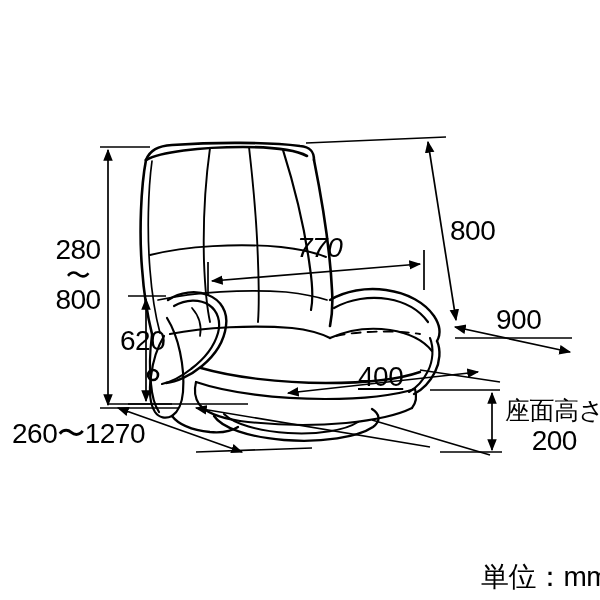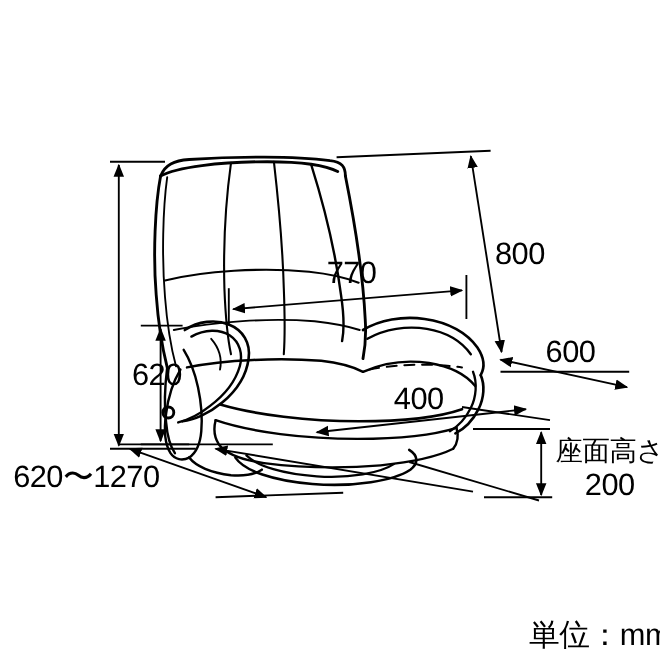--- a/index.html
+++ b/index.html
@@ -206,32 +206,37 @@
       <line x1="196" y1="452" x2="312" y2="448"></line>
       <line x1="196" y1="408" x2="430" y2="447" marker-start="url(#arrStart)"></line>
       <line x1="372" y1="420" x2="490" y2="455"></line>
 
       <line x1="430" y1="390" x2="500" y2="390"></line>
       <line x1="440" y1="452" x2="502" y2="452"></line>
       <line x1="492" y1="393" x2="492" y2="450" marker-start="url(#arrStart)" marker-end="url(#arrEnd)"></line>
     </g>
   </svg>
 
+  <div class="dim-text dim-stack" style="left:36px; top:236px; width:84px;">
+    <div class="dim-num">280</div>
+    <div class="tilde-row">〜</div>
+    <div class="dim-num">800</div>
+  </div>
 
   <div class="dim-text dim-num" style="left:120px; top:327px;">620</div>
 
-  <div class="dim-text dim-num" style="left:297px; top:234px;">770</div>
+  <div class="dim-text dim-num" style="left:297px; top:234px;font-style:italic;">770</div>
 
   <div class="dim-text dim-num" style="left:450px; top:217px;">800</div>
 
-  <div class="dim-text dim-num" style="left:496px; top:306px;">600</div>
-
-  <div class="dim-text dim-num" style="left:358px; top:349px;">400</div>
-
-  <div class="dim-text dim-num" style="left:12px; top:420px;">620〜1270</div>
+  <div class="dim-text dim-num" style="left:496px; top:306px;">900</div>
+
+  <div class="dim-text dim-num" style="left:358px; top:363px;text-decoration:underline;">400</div>
+
+  <div class="dim-text dim-num" style="left:12px; top:420px;">260〜1270</div>
 
   <div class="dim-text jp-label" style="left:505px; top:396px;">
     <div>座面高さ</div>
     <div class="dim-num">200</div>
   </div>
 
   <div class="dim-text unit-label" style="left:481px; top:563px;">単位：mm</div>
 
 </div>
 

